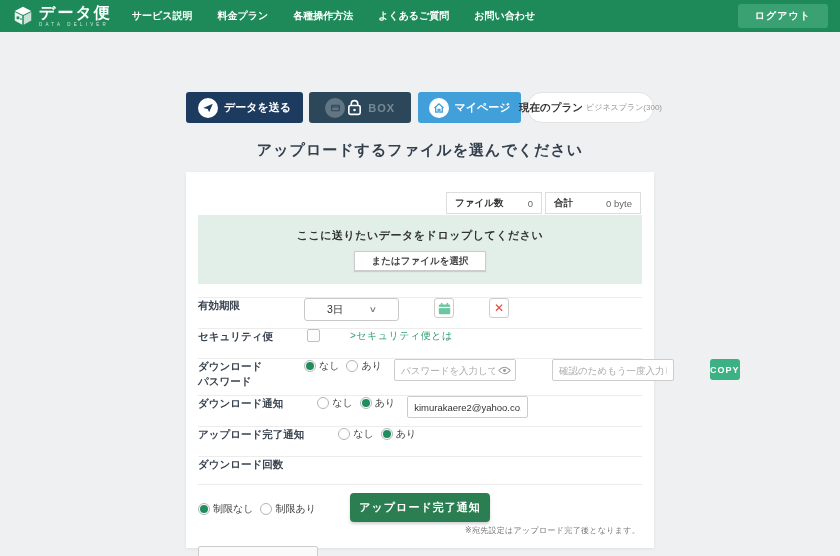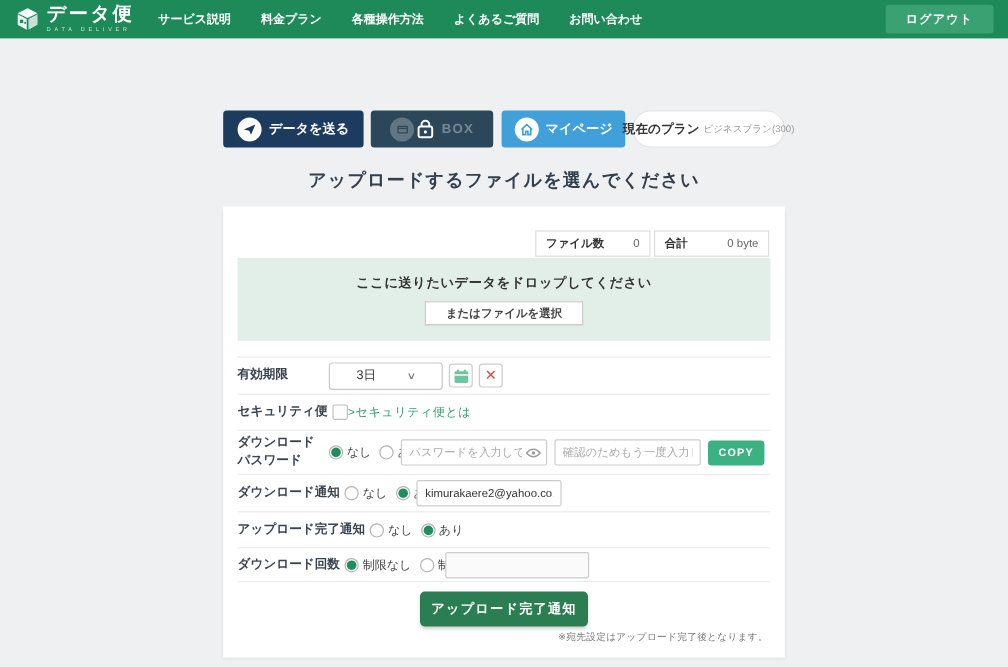--- a/index.html
+++ b/index.html
@@ -70,22 +70,22 @@
     display:flex; flex-direction:column; align-items:center; justify-content:center; gap:8px;
   }
   .dropzone-msg { font-size:11px; font-weight:bold; color:#333; letter-spacing:.5px; }
   .file-select-btn {
     width:132px; height:20px; background:#fff; border:1px solid #ccc;
     box-shadow:0 1px 1px rgba(0,0,0,.12); font-size:9.5px; font-weight:bold; color:#444;
     cursor:pointer; font-family:inherit;
   }
   
   .form { margin:13px 12px 0 12px; }
-  .frow { display:flex; align-items:center; border-top:1px solid #ececec; }
-  .frow:last-of-type { border-bottom:1px solid #ececec; }
+  .frow { display:flex; align-items:flex-start; border-top:1px solid #ececec;gap:30px; }
+  .frow:last-of-type { border-bottom:1px solid #ececec;flex-direction:column; }
   .row-label { min-width:76px; font-size:10.5px; font-weight:bold; color:#3a4450; line-height:1.45; white-space:nowrap; padding-right:4px; }
   .h31 { height:31px; } .h30 { height:30px; } .h37 { height:37px; } .h29 { height:29px; }
   
   .select {
     width:95px; height:23px; border:1px solid #c9c9c9; border-radius:3px; background:#fff;
     display:flex; align-items:center; justify-content:space-between; padding:0 22px;
     font-size:10.5px; color:#333; cursor:pointer;
   }
   .chev { font-size:8px; color:#777; transform:scaleX(1.4); }
   .icon-btn {

